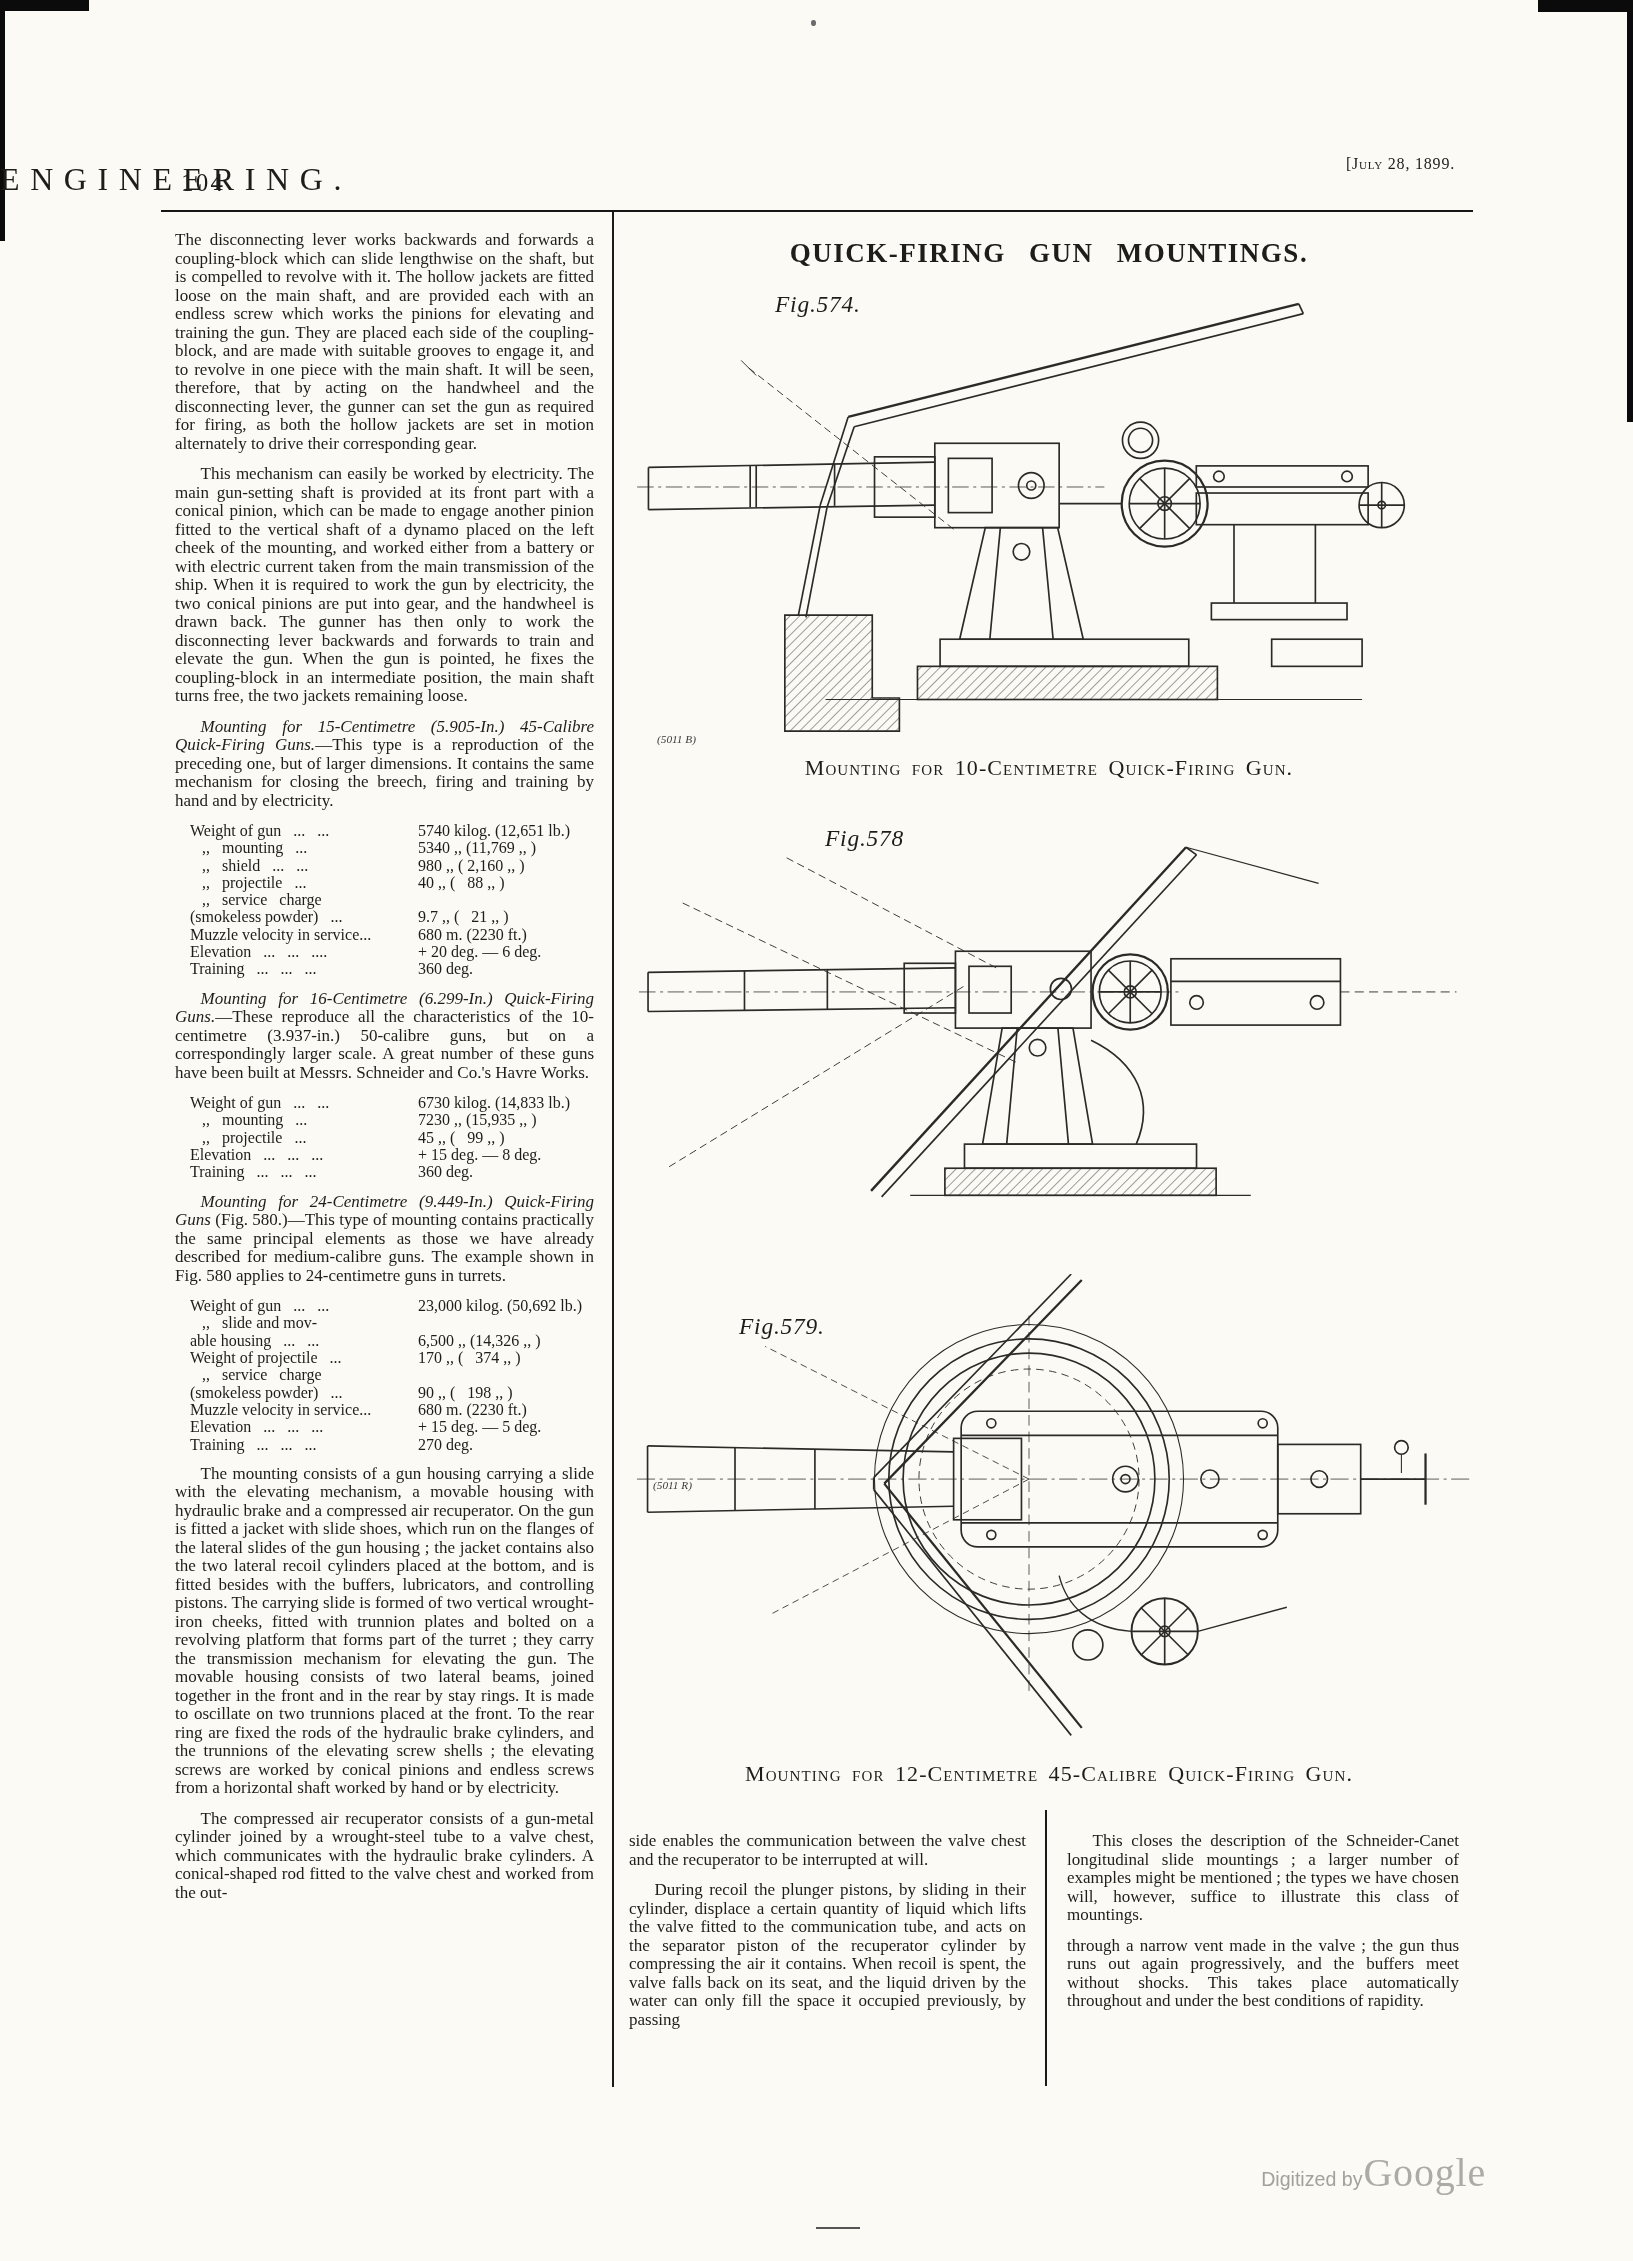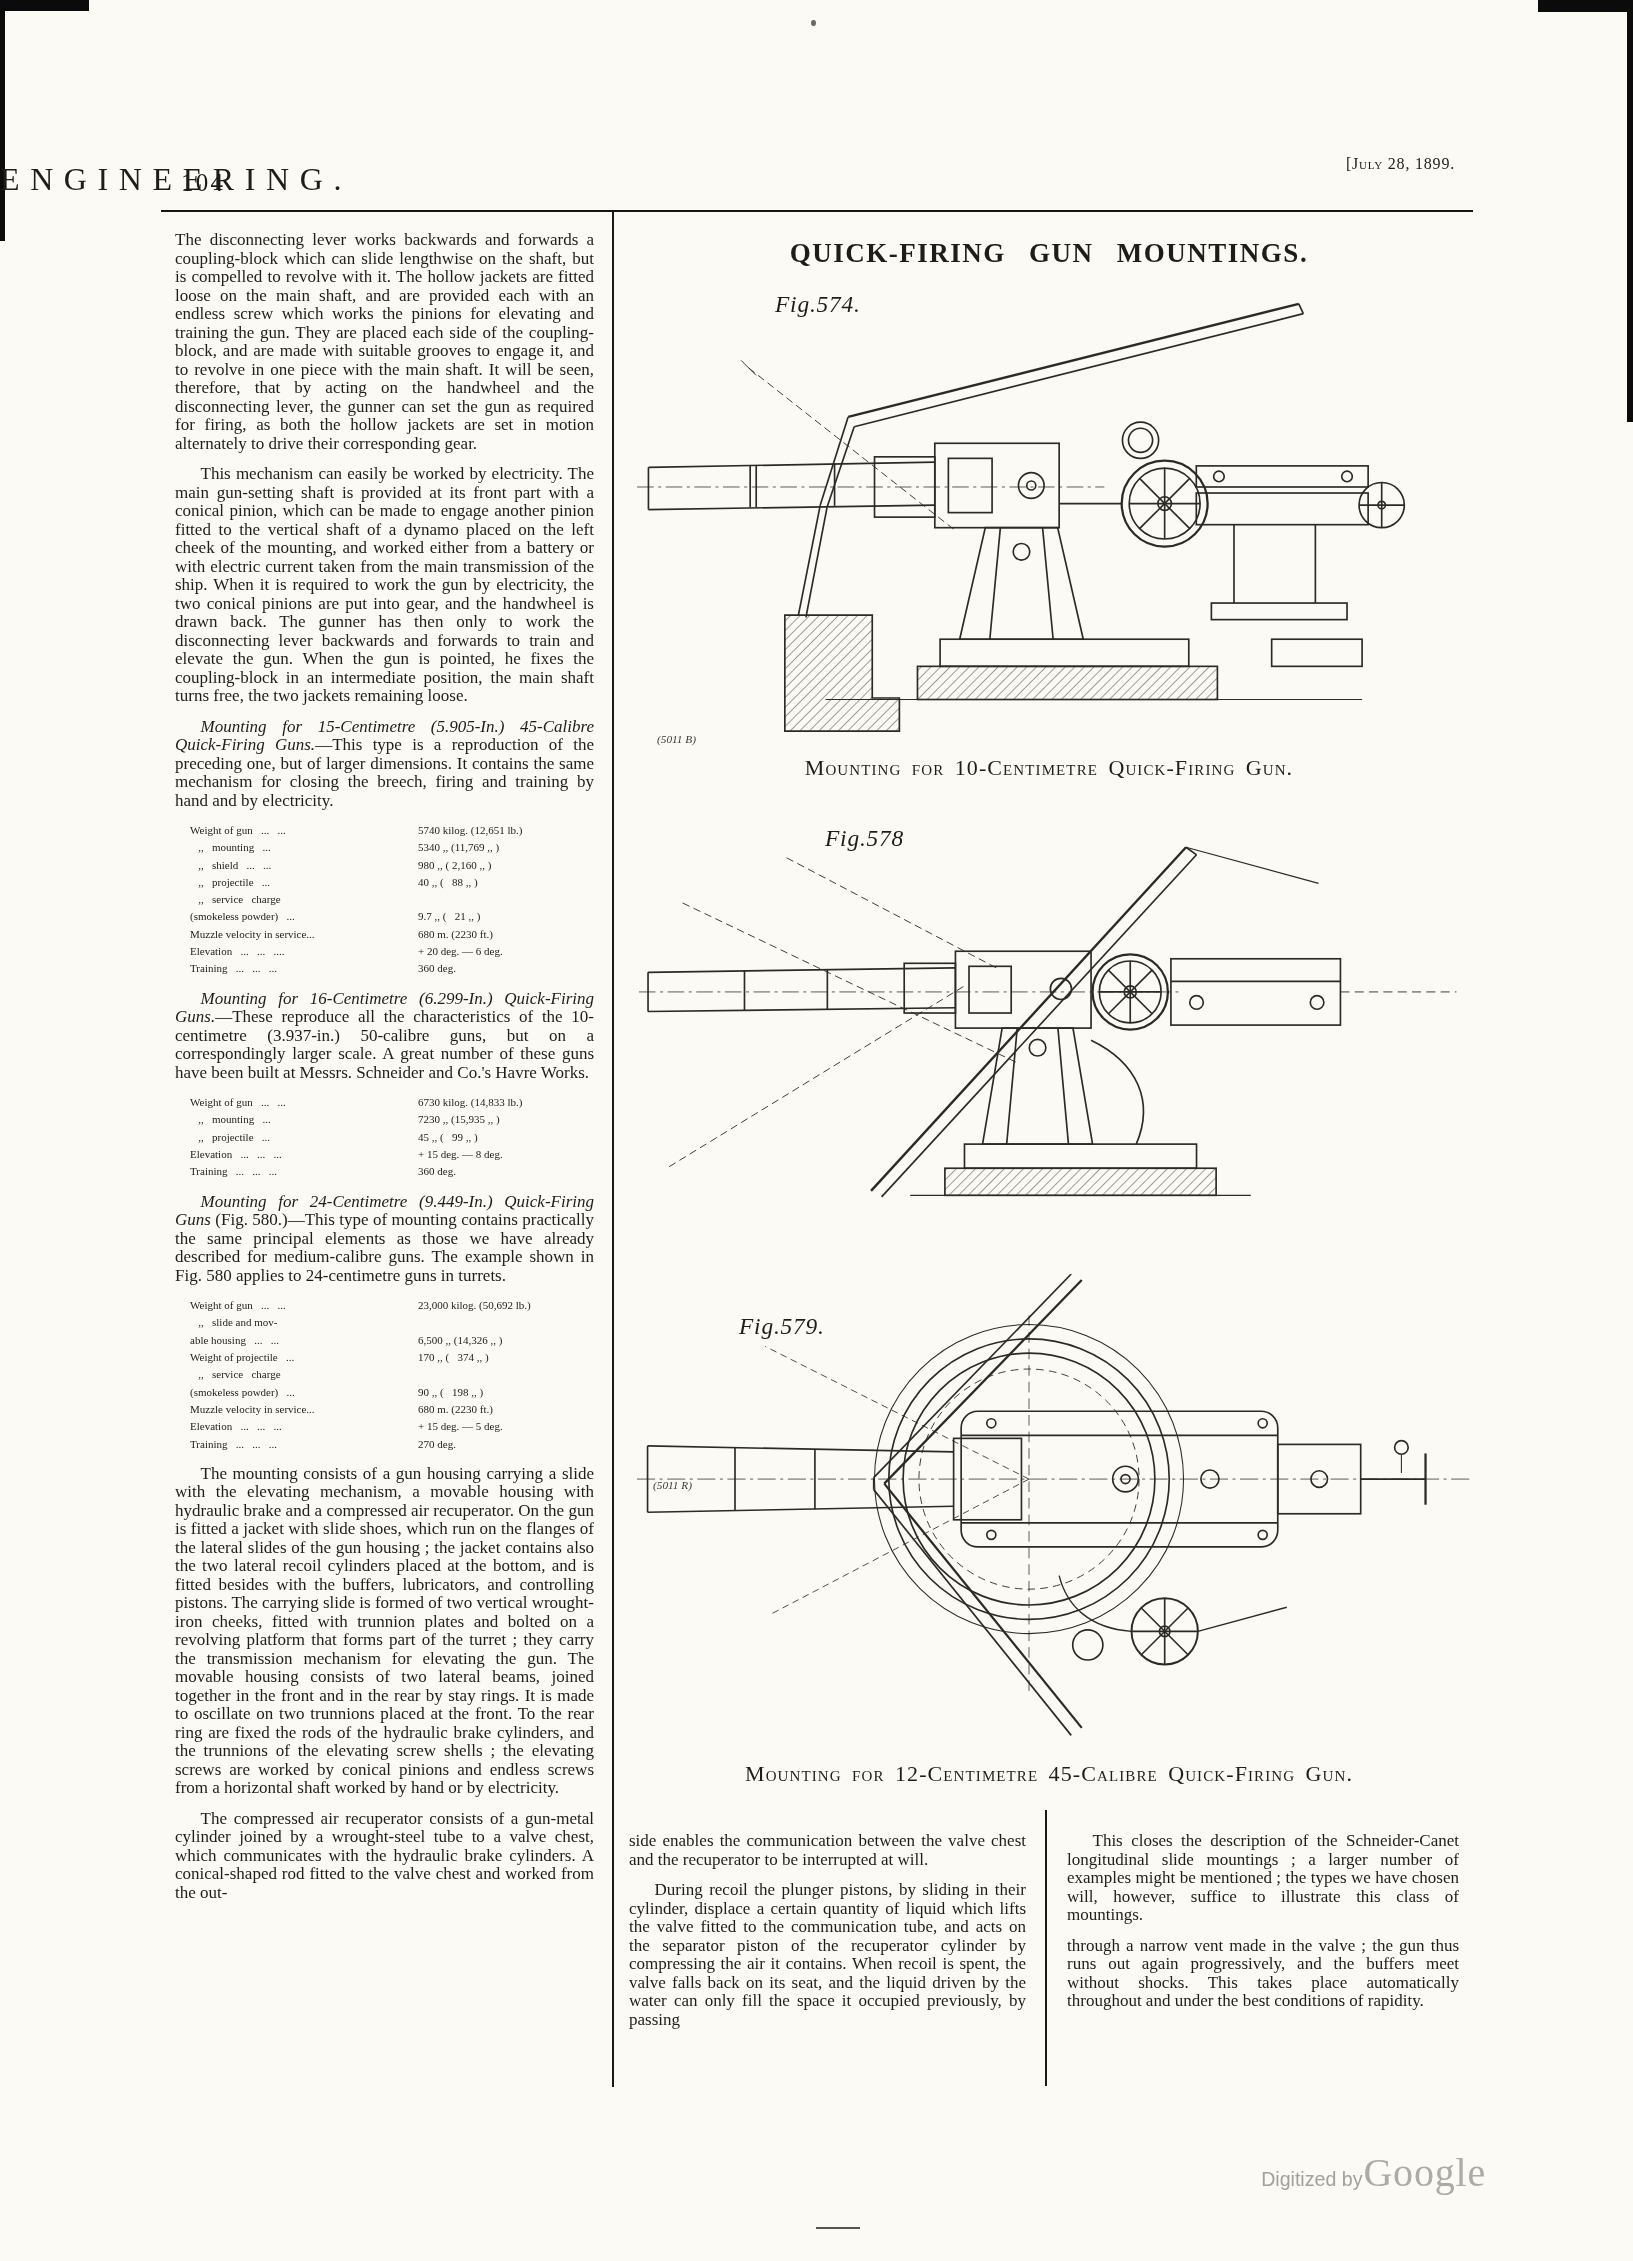--- a/index.html
+++ b/index.html
@@ -31,21 +31,21 @@
              font-size:17px; line-height:18.5px; text-align:justify; }
   .botmid  { position:absolute; left:617px;  top:1820px; width:421px;
              font-size:17px; line-height:18.5px; text-align:justify; }
   .botright{ position:absolute; left:1055px; top:1820px; width:416px;
              font-size:17px; line-height:18.5px; text-align:justify; }
   .para { margin:12px; text-indent:1.5em; }
   .noindent { text-indent:0; }
   .lead { font-style:italic; }
 
   
-  .tbl { margin:6px 0 6.8px 27px; width:416px; font-size:11px; line-height:17.3px; text-align:left; }
+  .tbl { margin:6px 0 6.8px 27px; width:416px; font-size:16px; line-height:17.3px; text-align:left; }
   .tbl-row { display:flex; }
   .tbl-l { flex:0 0 228px; white-space:pre-wrap; }
   .tbl-v { flex:1; white-space:pre-wrap; }
 
   
   .arttitle { position:absolute; left:628px; top:238px; width:842px; margin:0;
               text-align:center; font-size:27px; font-weight:bold;
               letter-spacing:1.5px; word-spacing:15px; }
   .figlabel { position:absolute; font-style:italic; font-size:23.4px; letter-spacing:0.8px; }
   .fl574 { left:775px; top:291px; }

